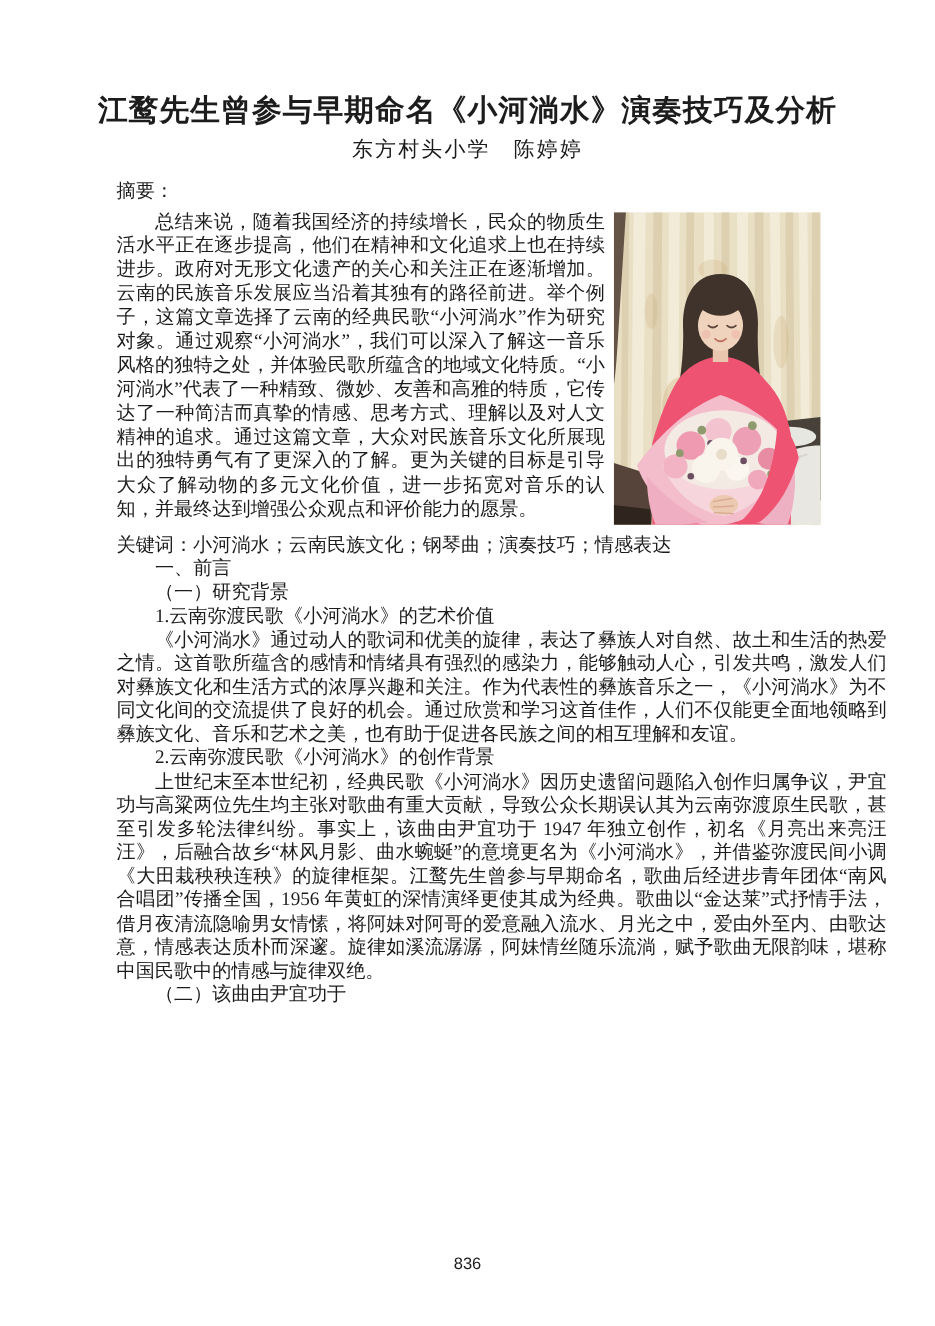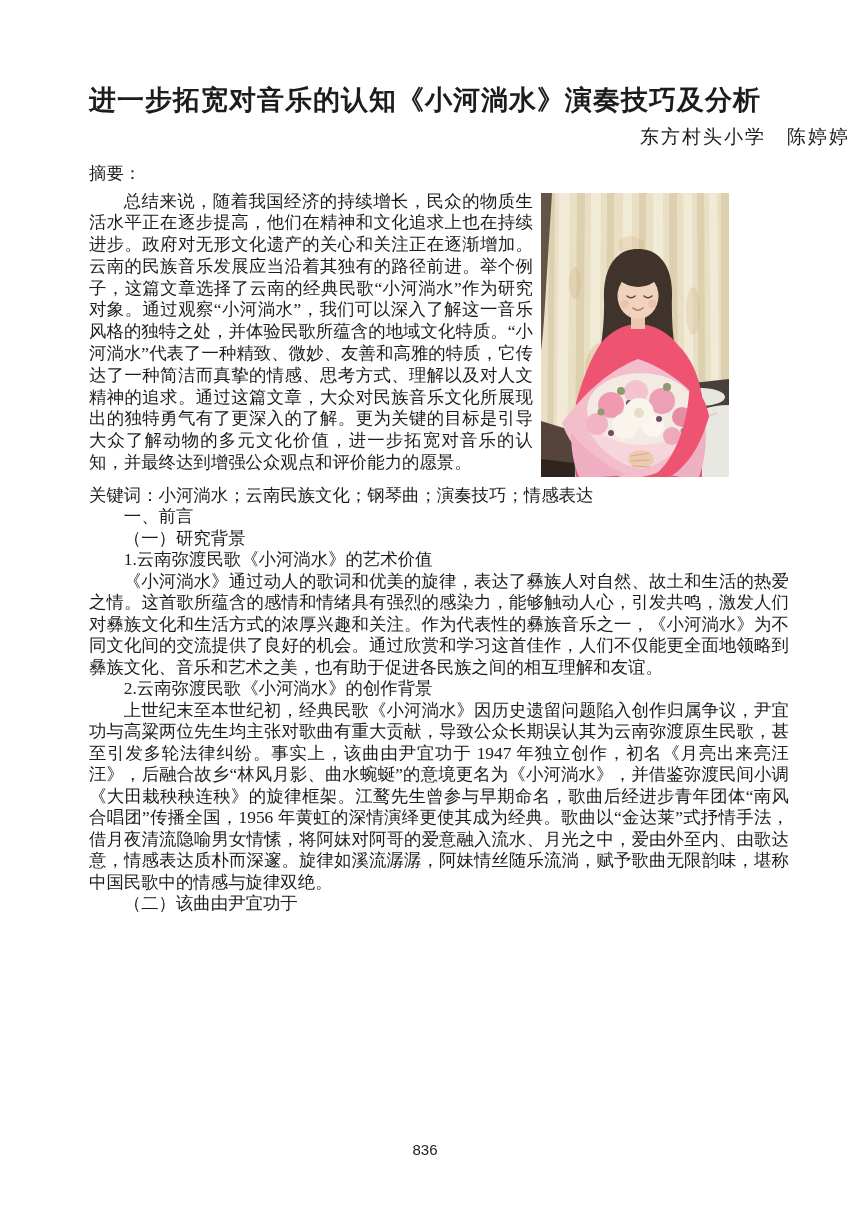--- a/index.html
+++ b/index.html
@@ -14,24 +14,24 @@
     width:850px;height:1205px;background:var(--page_bg);
     font-family:"Liberation Serif","DejaVu Serif",serif;
     color:var(--text);position:relative;overflow:hidden;
   }
   .page{position:absolute;inset:0;}
   .doc-title{
     margin:84px 40px 0 40px;text-align:center;
     font-size:27px;font-weight:bold;letter-spacing:1px;line-height:32px;
   }
   .doc-author{
-    margin-top:9px;text-align:right;font-size:19px;letter-spacing:2px;line-height:24px;
+    margin-top:9px;text-align:center;font-size:19px;letter-spacing:2px;line-height:24px;
   }
   .content{
-    position:absolute;left:89px;top:163px;width:700px;
+    position:absolute;left:106px;top:163px;width:700px;
     font-size:17.4px;line-height:21.5px;text-align:justify;
   }
   .abstract-label{margin:0 0 6px 0;}
   .photo-float{
     float:right;width:188px;height:284px;
     margin:2px 60px 8px 8px;
   }
   .photo-float svg{display:block;width:188px;height:284px;}
   p{margin:0;}
   .abstract-text{line-height:21.8px;text-indent:2em;}
@@ -41,21 +41,21 @@
     position:absolute;left:0;top:1141px;width:100%;
     text-align:center;font-size:15px;
     font-family:"Liberation Sans","DejaVu Sans",sans-serif;
   }
 </style>
 </head>
 <body>
 
 <div class="page">
 
-  <div class="doc-title">进一步拓宽对音乐的认知《小河淌水》演奏技巧及分析</div>
+  <div class="doc-title">江鹜先生曾参与早期命名《小河淌水》演奏技巧及分析</div>
   <div class="doc-author">东方村头小学　陈婷婷</div>
 
   <div class="content">
 
     <p class="abstract-label">摘要：</p>
 
     <div class="photo-float">
 
       <svg viewBox="0 0 188 284" preserveAspectRatio="none" role="img">
 

